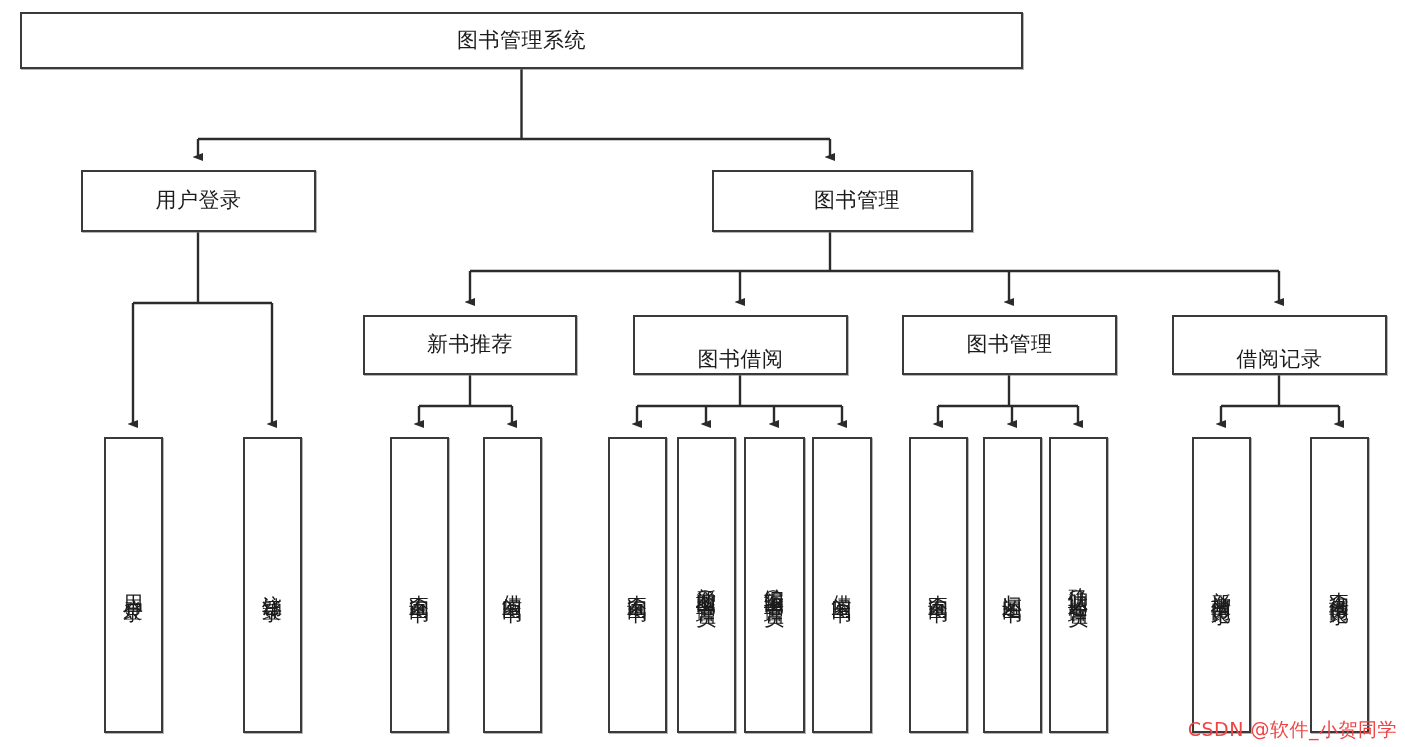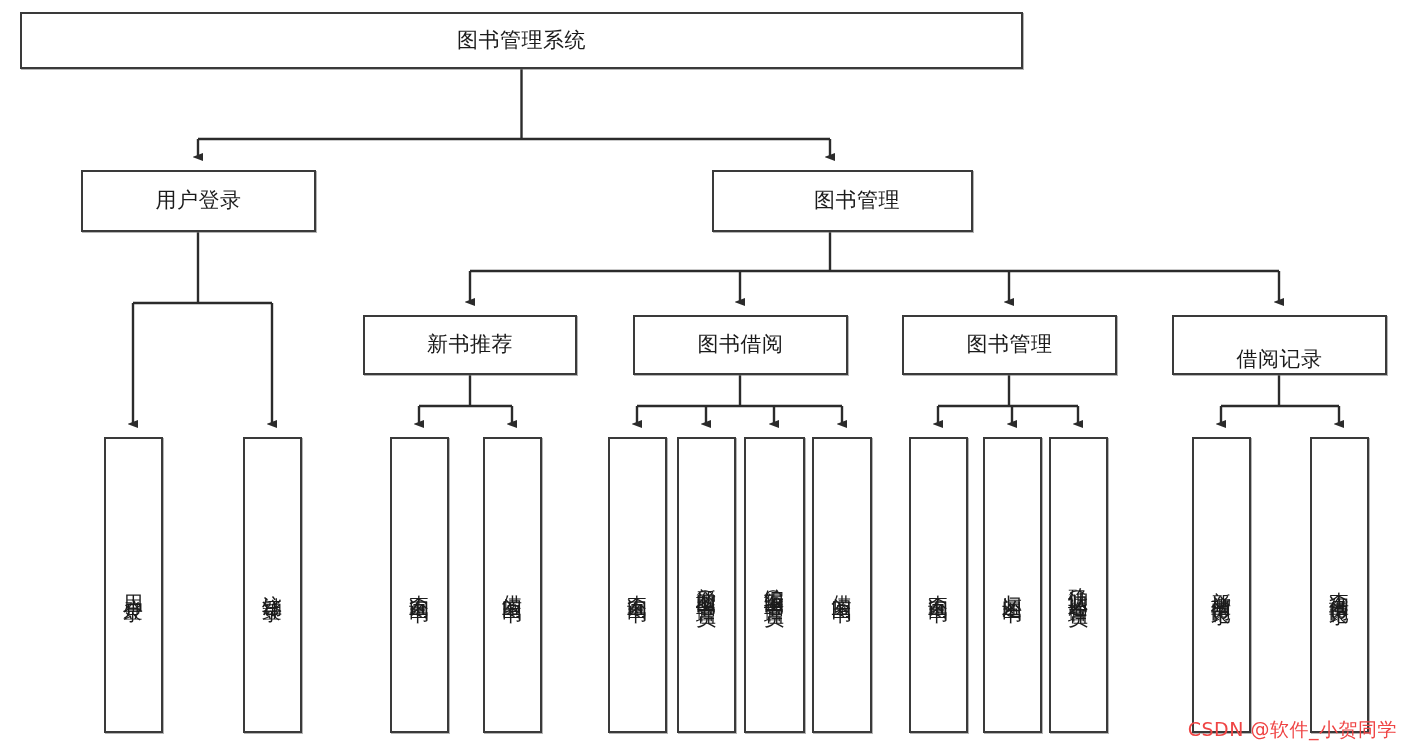--- a/index.html
+++ b/index.html
@@ -134,21 +134,21 @@
   <div class="node" style="left:81px; top:170px; width:235px; height:62px;">
     <span class="label">用户登录</span>
   </div>
   <div class="node" style="left:712px; top:170px; width:261px; height:62px;padding-left:29px;">
     <span class="label">图书管理</span>
   </div>
 
   <div class="node" style="left:363px; top:315px; width:214px; height:60px;">
     <span class="label">新书推荐</span>
   </div>
-  <div class="node" style="left:633px; top:315px; width:215px; height:60px;">
+  <div class="node" style="left:633px; top:315px; width:215px; height:60px;align-items:flex-end;">
     <span class="label">图书借阅</span>
   </div>
   <div class="node" style="left:902px; top:315px; width:215px; height:60px;">
     <span class="label">图书管理</span>
   </div>
   <div class="node" style="left:1172px; top:315px; width:215px; height:60px;align-items:flex-end;">
     <span class="label">借阅记录</span>
   </div>
 
   <div class="node vertical" style="left:104px; top:437px; width:59px; height:296px;">

